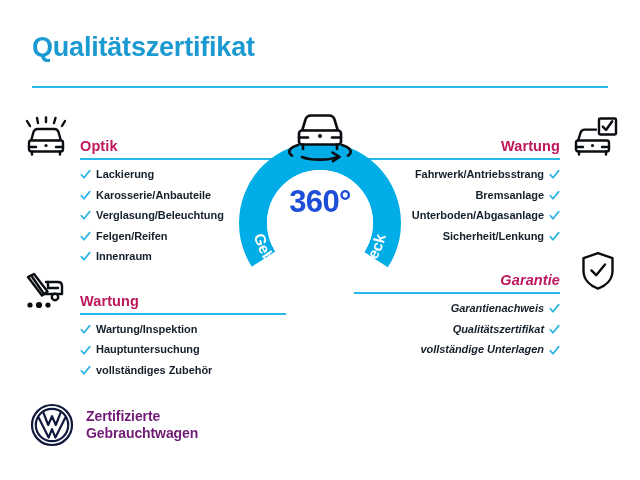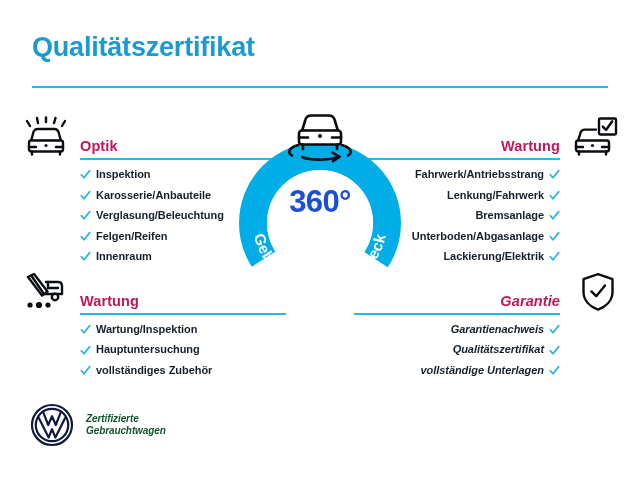--- a/index.html
+++ b/index.html
@@ -154,26 +154,25 @@
   #vw {
     position: absolute;
     left: 30px;
     top: 403px;
     display: flex;
     align-items: center;
     gap: 12px;
   }
   #vw-logo { width: 44px; height: 44px; display: block; }
   #vw-text {
-    font-size: 10px;
+    font-size: 14px;
     font-weight: 700;
     line-height: 1.25;
-    color: #14532d;
+    color: #701a75;
     letter-spacing: -0.1px;
-    font-style: italic;
   }
   #vw-text div { white-space: nowrap; }
 </style>
 </head>
 <body>
 
 <div id="page">
 
   <div id="title">Qualitätszertifikat</div>
   <div id="title-rule"></div>
@@ -201,21 +200,21 @@
         <span class="sec-title">Optik</span>
         <span class="sec-rule"></span>
       </div>
       <ul class="checklist">
         <li>
           <span class="tick">
               <svg viewBox="0 0 12 12" fill="none" stroke="currentColor" stroke-width="1.9" stroke-linecap="round" stroke-linejoin="round">
                 <path d="M1.5 6.2 L4.3 9.6 L10.6 1.8"></path>
               </svg>
             </span>
-          <span class="ltxt">Inspektion</span>
+          <span class="ltxt">Lackierung</span>
         </li>
         <li>
           <span class="tick">
               <svg viewBox="0 0 12 12" fill="none" stroke="currentColor" stroke-width="1.9" stroke-linecap="round" stroke-linejoin="round">
                 <path d="M1.5 6.2 L4.3 9.6 L10.6 1.8"></path>
               </svg>
             </span>
           <span class="ltxt">Karosserie/Anbauteile</span>
         </li>
         <li>
@@ -319,45 +318,37 @@
               </svg>
             </span>
           <span class="ltxt">Fahrwerk/Antriebsstrang</span>
         </li>
         <li>
           <span class="tick">
               <svg viewBox="0 0 12 12" fill="none" stroke="currentColor" stroke-width="1.9" stroke-linecap="round" stroke-linejoin="round">
                 <path d="M1.5 6.2 L4.3 9.6 L10.6 1.8"></path>
               </svg>
             </span>
-          <span class="ltxt">Lenkung/Fahrwerk</span>
-        </li>
-        <li>
-          <span class="tick">
-              <svg viewBox="0 0 12 12" fill="none" stroke="currentColor" stroke-width="1.9" stroke-linecap="round" stroke-linejoin="round">
-                <path d="M1.5 6.2 L4.3 9.6 L10.6 1.8"></path>
-              </svg>
-            </span>
           <span class="ltxt">Bremsanlage</span>
         </li>
         <li>
           <span class="tick">
               <svg viewBox="0 0 12 12" fill="none" stroke="currentColor" stroke-width="1.9" stroke-linecap="round" stroke-linejoin="round">
                 <path d="M1.5 6.2 L4.3 9.6 L10.6 1.8"></path>
               </svg>
             </span>
           <span class="ltxt">Unterboden/Abgasanlage</span>
         </li>
         <li>
           <span class="tick">
               <svg viewBox="0 0 12 12" fill="none" stroke="currentColor" stroke-width="1.9" stroke-linecap="round" stroke-linejoin="round">
                 <path d="M1.5 6.2 L4.3 9.6 L10.6 1.8"></path>
               </svg>
             </span>
-          <span class="ltxt">Lackierung/Elektrik</span>
+          <span class="ltxt">Sicherheit/Lenkung</span>
         </li>
       </ul>
     </div>
 
     <div class="section" style="margin-top:18px;font-style:italic;">
       <div class="sec-head">
         <span class="sec-icon">
           <svg width="40" height="42" viewBox="0 0 40 42" fill="none" stroke="#0A0D11" stroke-width="2.4" stroke-linecap="round" stroke-linejoin="round">
             <path d="M20 3.2 L34.5 8.2 L34.5 21 C34.5 29.5 27.8 35.6 20 38.6 C12.2 35.6 5.5 29.5 5.5 21 L5.5 8.2 Z" fill="#fff"></path>
             <path d="M13.4 20.4 L18.2 25.2 L27 14.4"></path>

